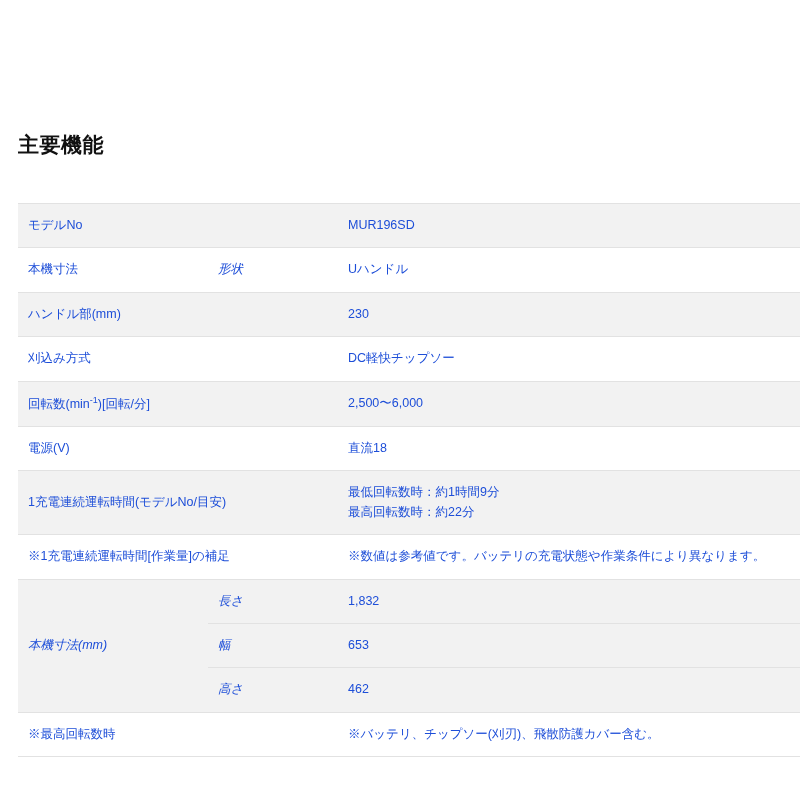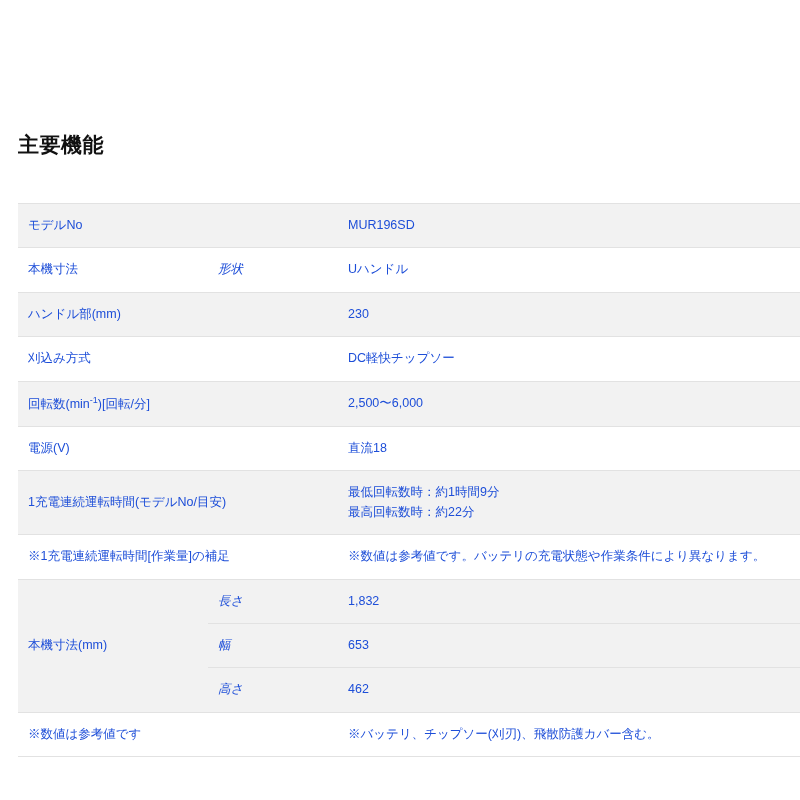--- a/index.html
+++ b/index.html
@@ -69,20 +69,21 @@
     background: #ffffff;
   }
   .nowrap {
     white-space: nowrap;
   }
   .multi-line div {
     white-space: nowrap;
   }
   .cell-merge-label {
     vertical-align: middle;
+    font-style: italic;
   }
   .sub-divider td {
     border-top: 1px solid #e2e2e2;
   }
   .sup {
     font-size: 9px;
     vertical-align: super;
   }
   .note-text {
     color: #1c1c1c;
@@ -159,21 +160,21 @@
         <td class="col-sub">幅</td>
         <td class="col-value">653</td>
       </tr>
 
       <tr class="shade sub-divider">
         <td class="col-sub">高さ</td>
         <td class="col-value">462</td>
       </tr>
 
       <tr class="plain">
-        <td class="col-label nowrap">※数値は参考値です</td>
+        <td class="col-label nowrap">※最高回転数時</td>
         <td class="col-sub"></td>
         <td class="col-value note-text">※バッテリ、チップソー(刈刃)、飛散防護カバー含む。</td>
       </tr>
 
     </tbody>
   </table>
 
 </div>
 
 </body></html>

